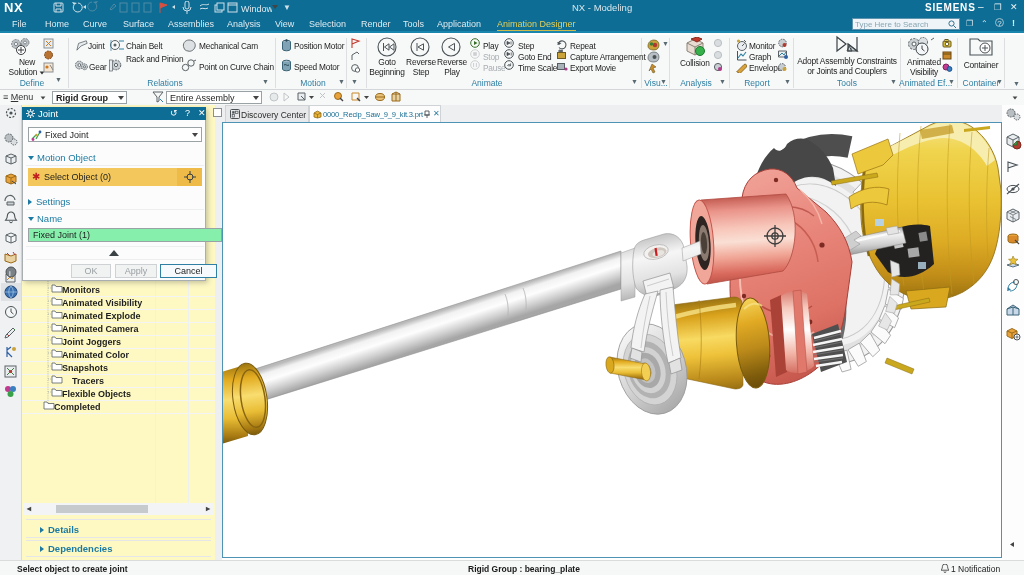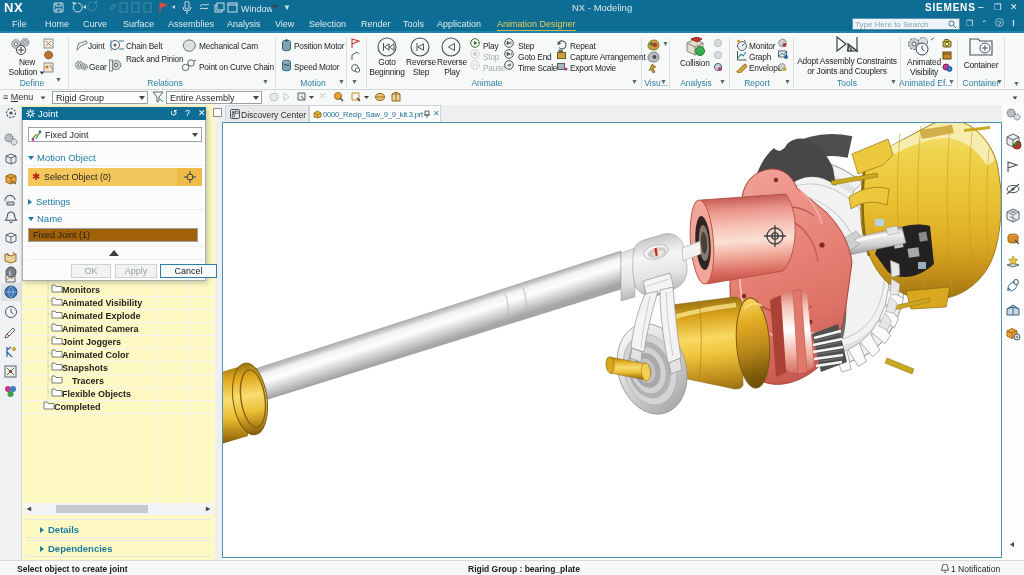--- a/index.html
+++ b/index.html
@@ -349,21 +349,21 @@
     <path d="M2 4h8l2 2h12v14H2z" fill="none" stroke="#4a5256" stroke-width="1.1"></path>
     <circle cx="17" cy="13" r="5" fill="#fff" stroke="#4a5256"></circle>
       <path d="M17 10v6M14 13h6" stroke="#4a5256"></path>
   </svg>
   <div class="rbig" style="left:958px;top:60px;width:46px;">Container</div>
 </div>
 <div id="toolrowbg"></div>
 <div id="toolrow">
   <span style="position:absolute;left:3px;top:92px;font-size:9px;color:#333;">≡ <u>M</u>enu</span>
   <span class="da" style="position:absolute;left:40px;top:96px;transform:scale(0.8);"></span>
-  <div class="combo" style="left:52px;width:96px;">Rigid Group<span class="da" style="position:absolute;right:2px;top:4px;"></span></div>
+  <div class="combo" style="left:52px;width:75px;font-weight:bold;">Rigid Group<span class="da" style="position:absolute;right:2px;top:4px;"></span></div>
   <svg class="abs" style="left:152px;top:91px;" width="12" height="12" viewBox="0 0 12 12">
       <path d="M1 1l4 5v5l2-1V6l4-5z" fill="none" stroke="#5a6266"></path>
       <path d="M8 8l3 3" stroke="#2e7fa3"></path>
     </svg>
   <div class="combo" style="left:166px;width:96px;">Entire Assembly<span class="da" style="position:absolute;right:2px;top:4px;"></span></div>
   <svg class="abs" style="left:268px;top:90px;" width="140" height="14" viewBox="0 0 140 14">
     <g opacity="0.5" stroke="#8a9094" fill="#d9dde0">
         <circle cx="6" cy="7" r="4"></circle>
         <path d="M16 3l5 4-5 4z" fill="none"></path>
       </g>
@@ -891,21 +891,21 @@
     <div class="abs" style="left:149px;top:0;width:25px;height:18px;background:#eebb49;"></div>
     <svg class="abs" style="left:156px;top:3px;" width="12" height="12" viewBox="0 0 12 12">
         <circle cx="6" cy="6" r="3" fill="none" stroke="#3a4246"></circle>
         <path d="M6 0v4M6 8v4M0 6h4M8 6h4" stroke="#3a4246" stroke-width="1"></path>
       </svg>
   </div>
   <div class="sect" style="top:89px;"><span class="tri-r"></span>Settings</div>
   <div class="abs" style="left:3px;top:102px;width:178px;height:1px;background:#eceeef;"></div>
   <div class="sect" style="top:106px;"><span class="tri-d"></span>Name</div>
 
-  <div class="abs" style="left:5px;top:121px;width:170px;height:14px;background:#a16207;border:1px solid #9ba2a6;">
+  <div class="abs" style="left:5px;top:121px;width:194px;height:14px;background:#86efac;border:1px solid #9ba2a6;">
     <span style="position:absolute;left:4px;top:1px;font-size:9px;color:#1e1e1e;">Fixed Joint (1)</span>
   </div>
   <div class="abs" style="left:3px;top:139px;width:178px;height:1px;background:#eceeef;"></div>
   <div class="abs" style="left:86px;top:143px;width:0;height:0;border-left:5px solid transparent;border-right:5px solid transparent;border-bottom:6px solid #3a4246;"></div>
   <div class="abs" style="left:3px;top:152px;width:178px;height:1px;background:#eceeef;"></div>
   <div class="btn" style="left:48px;width:40px;">OK</div>
   <div class="btn" style="left:92px;width:42px;">Apply</div>
   <div class="btn" style="left:137px;width:57px;border:1px solid #2e7fa3;color:#1e1e1e;background:#f6fafc;">Cancel</div>
 </div>
 

